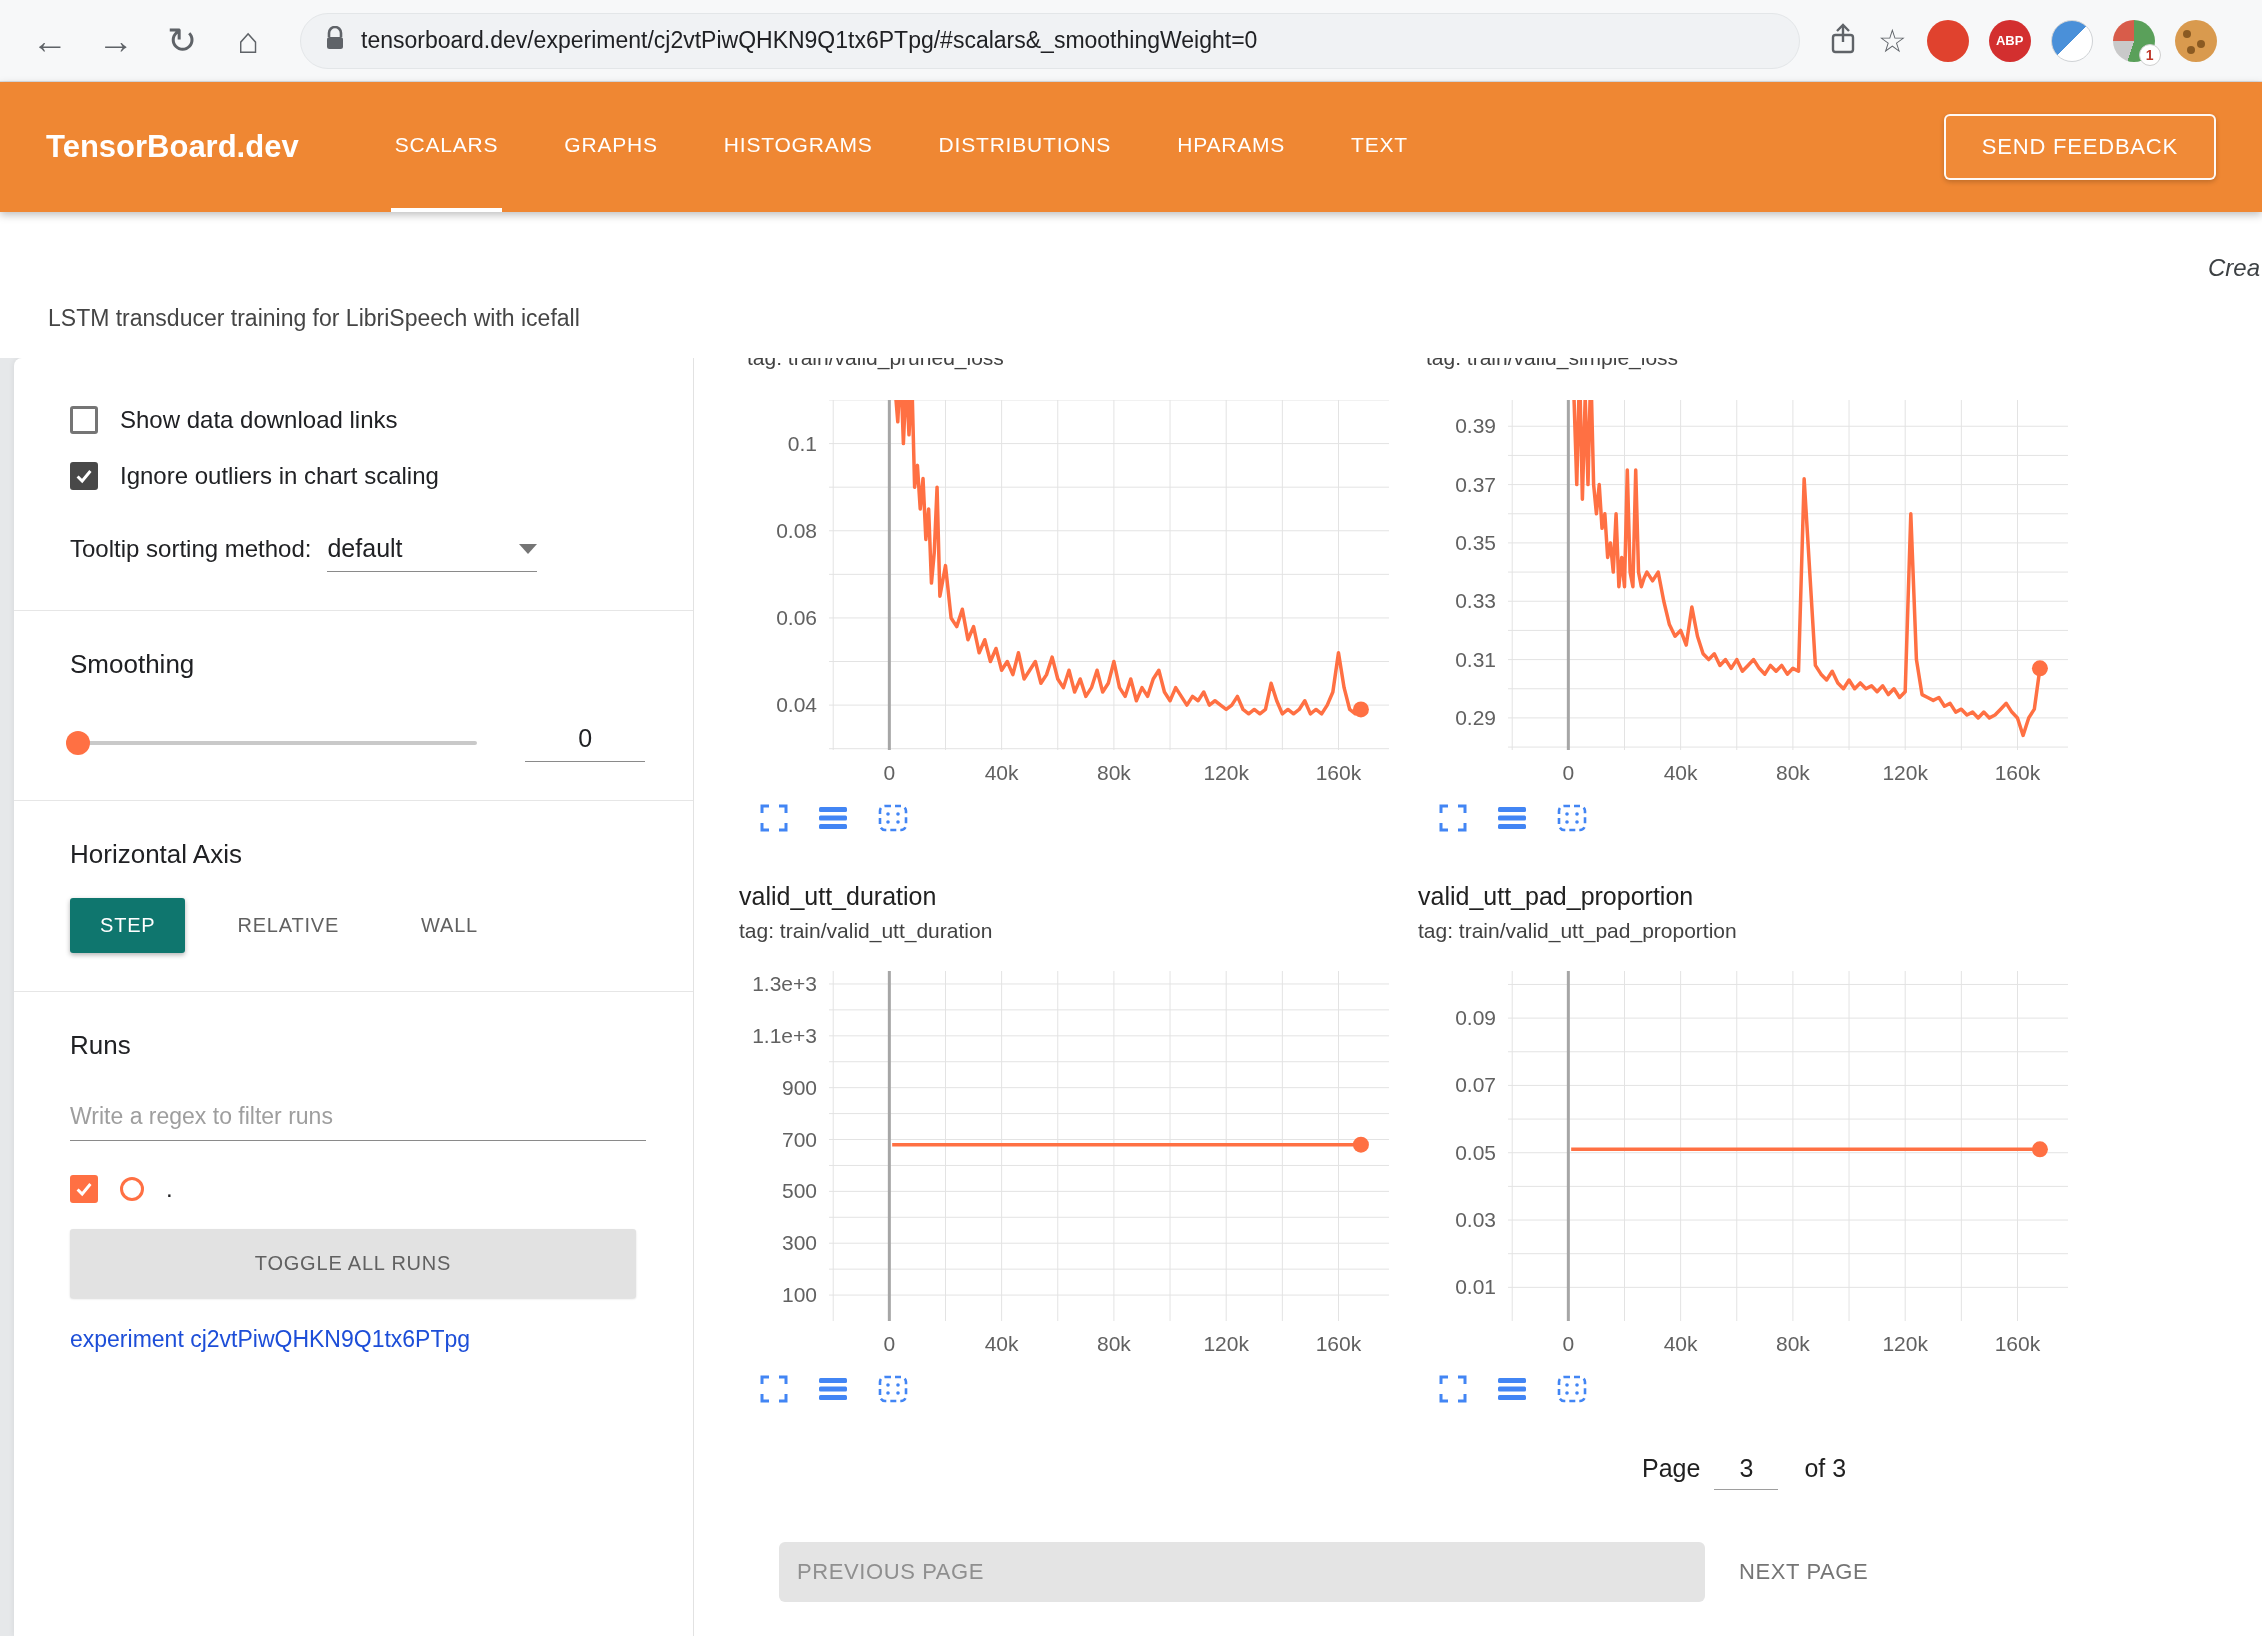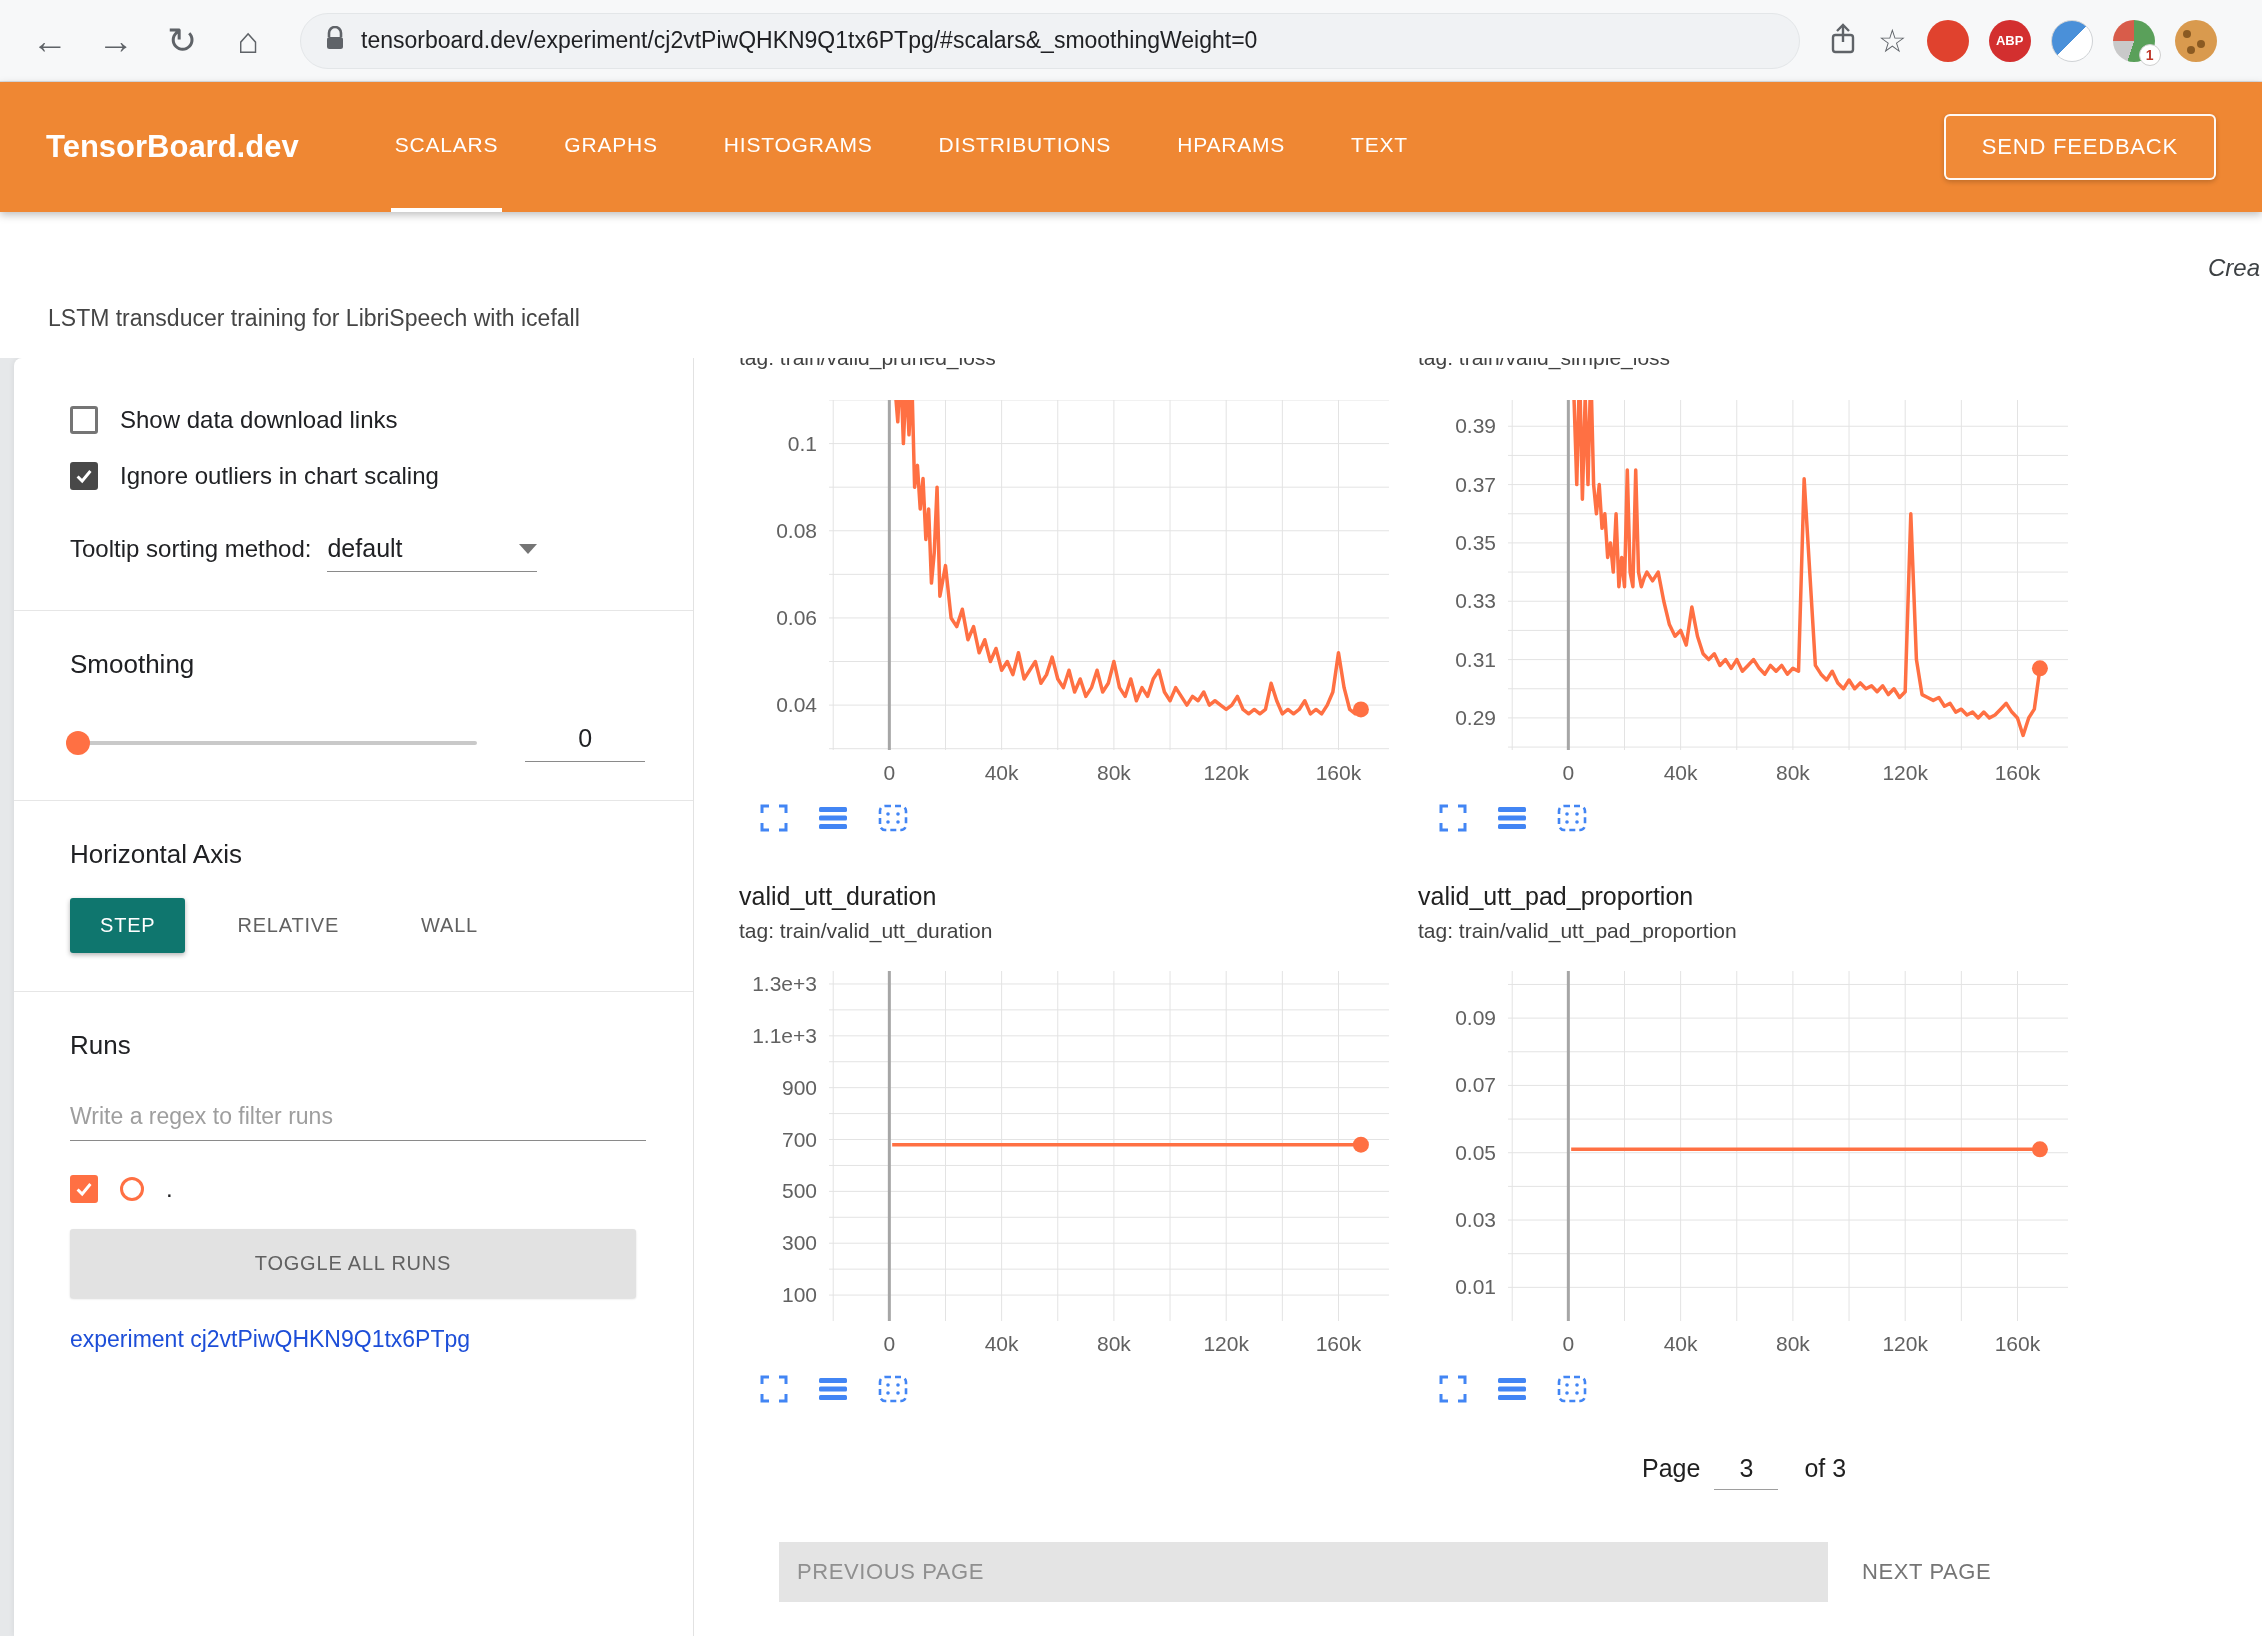--- a/index.html
+++ b/index.html
@@ -127,36 +127,36 @@
   .charts-grid {
     display:grid; grid-template-columns:650px 650px; column-gap:29px; row-gap:30px; margin-top:0;
   }
   .chart-card { width:650px; }
   .chart-head { padding-top:12px; margin-bottom:28px; }
   .chart-title { font-size:25px; color:#212121; margin-bottom:8px; }
   .chart-tag { font-size:21px; color:#424242; }
   .chart-card.clipped .chart-head {
     height:42px; overflow:hidden; position:relative; padding-top:0; margin-bottom:0;
   }
-  .chart-card.clipped .head-inner { position:absolute; left:0; bottom:30px; }
+  .chart-card.clipped .head-inner { position:absolute; left:8px; bottom:30px; }
   .chart-plot svg { display:block; }
   .chart-toolbar { display:flex; align-items:center; gap:28px; padding-left:20px; margin-top:10px; height:44px; }
   .chart-tool { cursor:pointer; display:flex; align-items:center; }
 
   
   .pagination { display:flex; align-items:baseline; gap:14px; margin:42px 0 0 891px; }
   .page-label, .of-label { font-size:25px; color:#212121;margin-left:12px; }
   .page-input {
     width:64px; border:none; border-bottom:1px solid #9e9e9e; text-align:center; font-size:25px;
     color:#212121; outline:none; padding-bottom:6px; background:transparent;
     font-family:"Liberation Sans", sans-serif;
   }
   .pager-buttons { display:flex; align-items:center; gap:34px; margin:52px 0 0 40px; }
   .prev-btn {
-    width:1049px; height:60px; background:#e4e4e4; border:none; border-radius:0;
+    width:926px; height:60px; background:#e4e4e4; border:none; border-radius:6px;
     color:#8f8f8f; font-size:22px; letter-spacing:0.6px; text-align:left; padding-left:18px;
     cursor:pointer; font-family:"Liberation Sans", sans-serif;
   }
   .next-btn { color:#757575; font-size:22px; letter-spacing:0.6px; cursor:default; }
 </style>
 </head>
 <body>
 
 <div class="browser-bar">
   <span class="nav-glyph">←</span>

